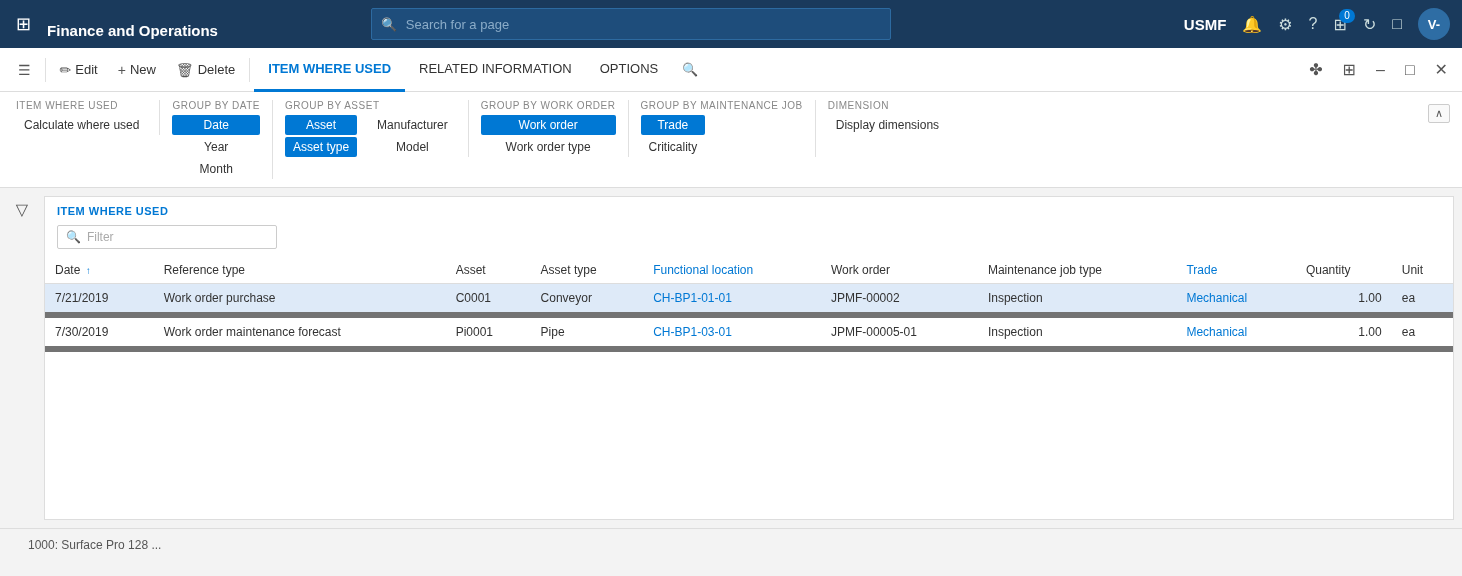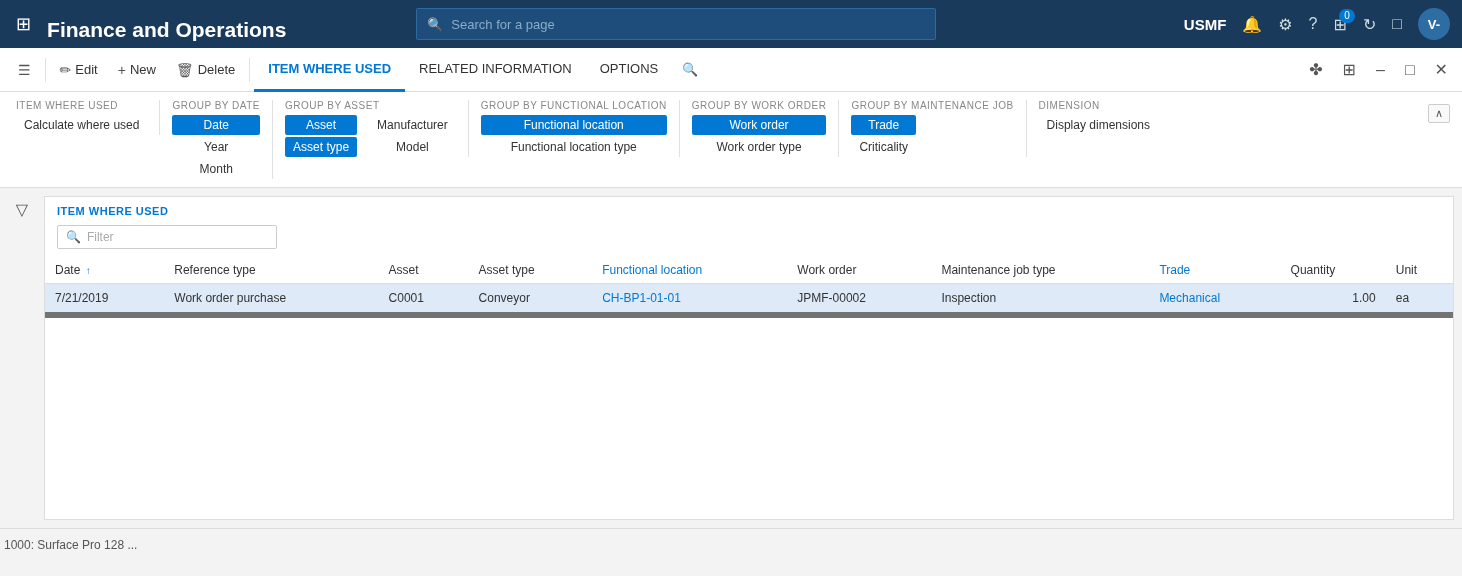--- a/index.html
+++ b/index.html
@@ -16,21 +16,21 @@
       gap: 12px;
     }
     .top-nav-grid-icon {
       color: #fff;
       font-size: 18px;
       cursor: pointer;
       padding: 4px;
     }
     .top-nav-title {
       color: #fff;
-      font-size: 21px;
+      font-size: 15px;
       font-weight: 600;
       white-space: nowrap;
       margin-top: 12px;
     }
     .top-nav-search {
       flex: 1;
       max-width: 520px;
       margin: 0 auto;
       background: #1e4d7b;
       border: 1px solid #2d6aa0;
@@ -236,21 +236,21 @@
     .data-table tbody tr.selected { background: #deeaf8; }
     .data-table td { padding: 7px 10px; white-space: nowrap; }
     .data-table td.link-cell { color: #0078d4; cursor: pointer; }
 
     
     .status-bar {
       background: #f3f3f3;
       height: 32px;
       display: flex;
       align-items: center;
-      padding: 0 4px;
+      padding: 0 28px;
       border-top: 1px solid #ddd;
       font-size: 12px;
       color: #555;
     }
   </style>
 </head>
 <body>
 
 <div class="top-nav">
   <span class="top-nav-grid-icon">⊞</span>
@@ -341,27 +341,20 @@
         <button class="ribbon-item active">Asset</button>
         <button class="ribbon-item active">Asset type</button>
       </div>
       <div class="ribbon-col">
         <button class="ribbon-item">Manufacturer</button>
         <button class="ribbon-item">Model</button>
       </div>
     </div>
   </div>
 
-  <div class="ribbon-group">
-    <div class="ribbon-group-label">GROUP BY FUNCTIONAL LOCATION</div>
-    <div class="ribbon-items">
-      <button class="ribbon-item active">Functional location</button>
-      <button class="ribbon-item">Functional location type</button>
-    </div>
-  </div>
 
   <div class="ribbon-group">
     <div class="ribbon-group-label">GROUP BY WORK ORDER</div>
     <div class="ribbon-items">
       <button class="ribbon-item active">Work order</button>
       <button class="ribbon-item">Work order type</button>
     </div>
   </div>
 
   <div class="ribbon-group">
@@ -424,20 +417,32 @@
             <td>Work order purchase</td>
             <td>C0001</td>
             <td>Conveyor</td>
             <td class="link-cell">CH-BP1-01-01</td>
             <td>JPMF-00002</td>
             <td>Inspection</td>
             <td class="link-cell">Mechanical</td>
             <td style="text-align:right;">1.00</td>
             <td>ea</td>
           </tr>
+          <tr>
+            <td>7/30/2019</td>
+            <td>Work order maintenance forecast</td>
+            <td>Pi0001</td>
+            <td>Pipe</td>
+            <td class="link-cell">CH-BP1-03-01</td>
+            <td>JPMF-00005-01</td>
+            <td>Inspection</td>
+            <td class="link-cell">Mechanical</td>
+            <td style="text-align:right;">1.00</td>
+            <td>ea</td>
+          </tr>
         </tbody>
       </table>
     </div>
   </div>
 </div>
 
 <div class="status-bar">
   <span>1000: Surface Pro 128 ...</span>
 </div>
 

